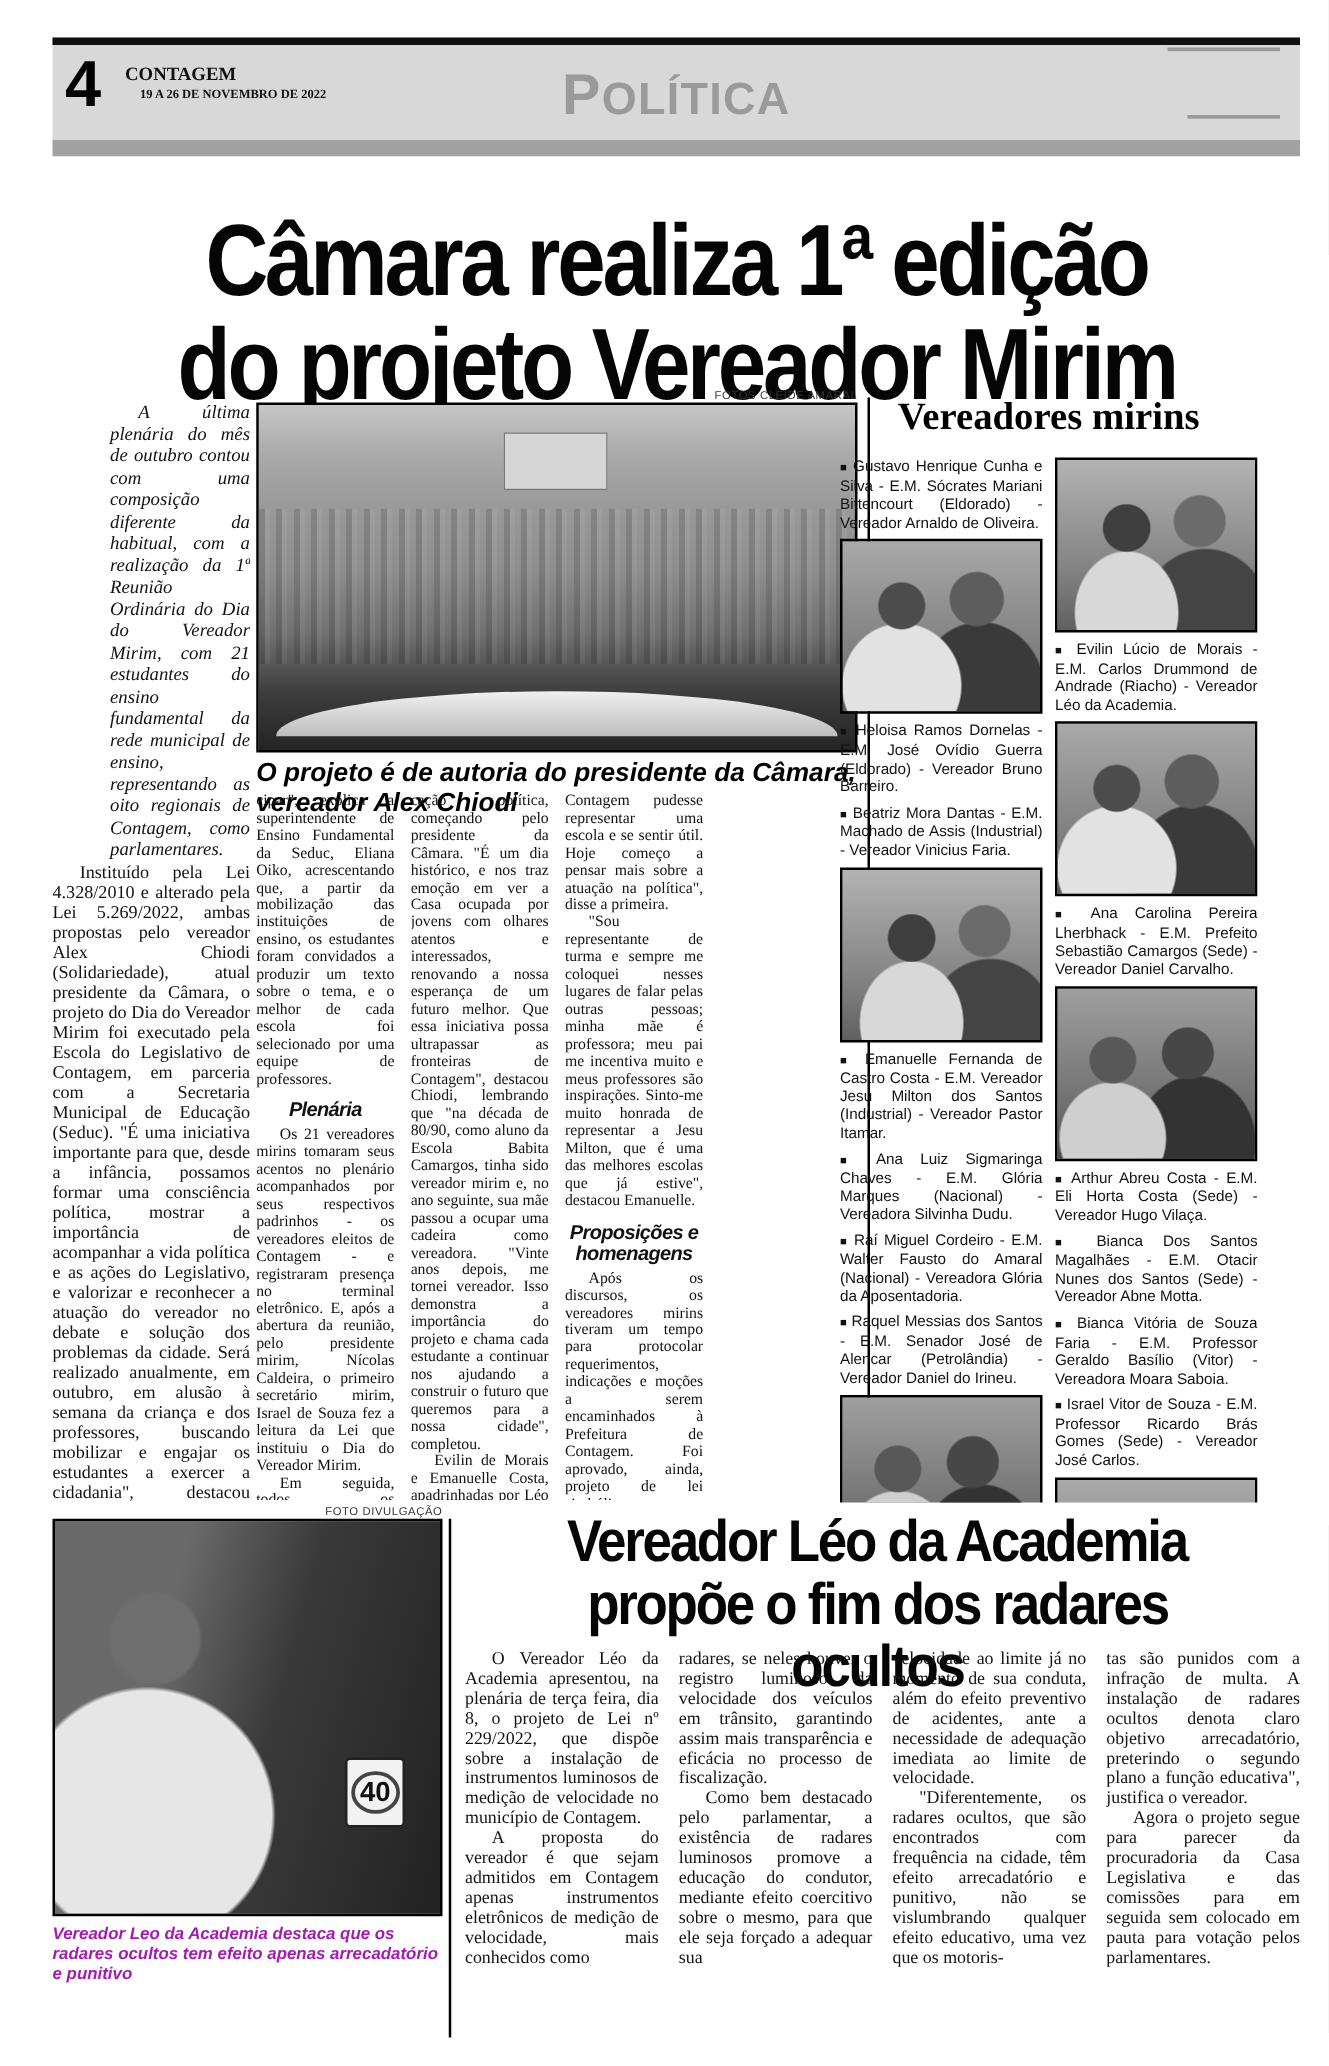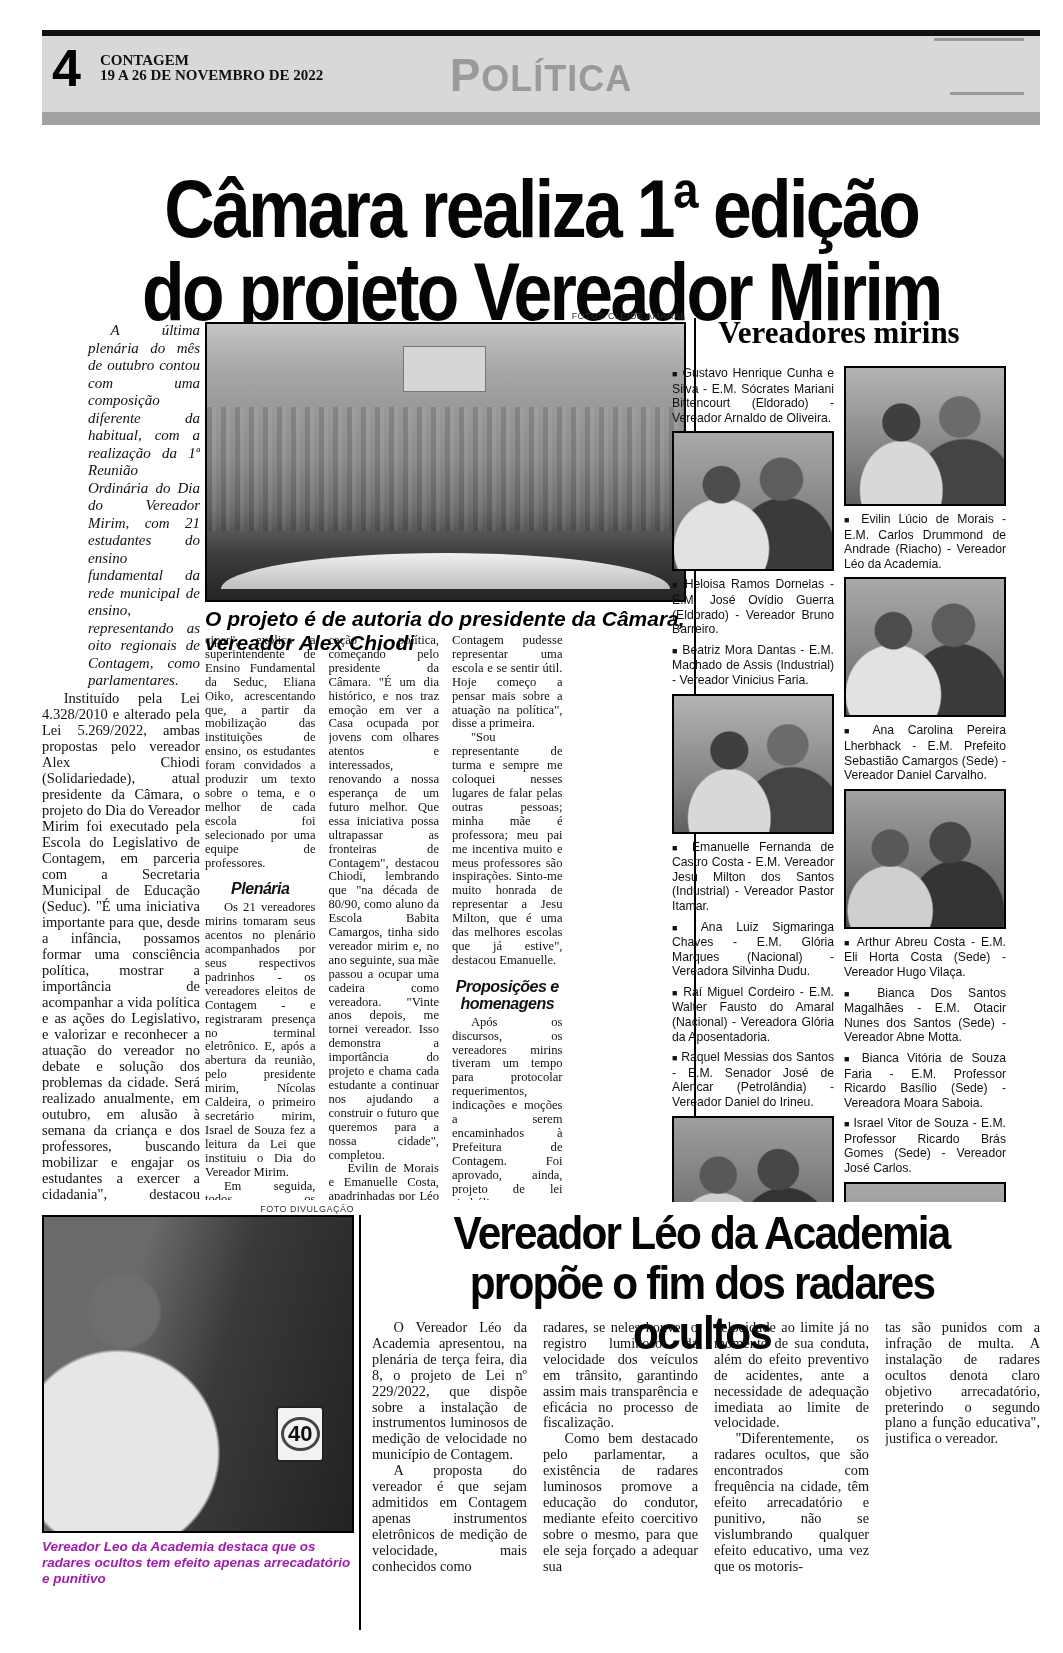--- a/index.html
+++ b/index.html
@@ -3,21 +3,21 @@
 <meta charset="utf-8">
 <style>
   html,body{margin:0;padding:0;background:#e9e9e9;}
   .page{position:relative;width:1063px;height:1653px;background:#fff;overflow:hidden;
         font-family:"Liberation Serif",serif;color:#111;}
   
   .masthead{position:absolute;left:42px;top:30px;width:998px;height:76px;background:#d8d8d8;border-top:6px solid #101010;}
   .pageno{position:absolute;left:10px;top:6px;font-family:"Liberation Sans",sans-serif;font-weight:bold;font-size:52px;line-height:52px;letter-spacing:-2px;color:#000;}
   .edition{position:absolute;left:58px;top:16px;font-family:Liberation Serif, serif;font-weight:bold;color:#111;}
   .edition .place{font-size:15px;line-height:17px;}
-  .edition .dates{font-size:15px;line-height:13px;}
+  .edition .dates{font-size:10px;line-height:13px;margin-left:12px;}
   .section-label{position:absolute;left:0;right:0;top:12px;text-align:center;
       font-family:"Liberation Sans",sans-serif;font-weight:bold;font-size:36px;color:#9a9a9a;
       text-transform:uppercase;letter-spacing:1px;}
   .section-label::first-letter{font-size:46px;}
   .brand{position:absolute;right:14px;top:10px;display:flex;align-items:center;}
   .brand-ring{width:30px;height:30px;border:7px solid #141414;border-radius:50%;margin-right:2px;position:relative;}
   .brand-ring::after{content:"";position:absolute;left:-4px;top:-4px;width:14px;height:8px;background:#8a8a8a;border-radius:4px;transform:rotate(-25deg);}
   .brand-name{font-family:"Liberation Sans",sans-serif;font-weight:bold;font-size:40px;letter-spacing:-2px;color:#141414;display:inline-block;transform:scaleX(.9);transform-origin:left center;}
   .brand-micro-top{position:absolute;right:16px;top:2px;width:90px;height:3px;background:#9a9a9a;}
   .brand-micro-bottom{position:absolute;right:16px;top:56px;width:74px;height:3px;background:#9a9a9a;}
@@ -148,21 +148,21 @@
 
       </div>
       <div class="sb-col">
         <div class="sb-photo photo photo--crowdB"></div>
         <div class="sb-entry">Evilin Lúcio de Morais - E.M. Carlos Drummond de Andrade (Riacho) - Vereador Léo da Academia.</div>
         <div class="sb-photo photo photo--crowdA"></div>
         <div class="sb-entry">Ana Carolina Pereira Lherbhack - E.M. Prefeito Sebastião Camargos (Sede) - Vereador Daniel Carvalho.</div>
         <div class="sb-photo photo photo--crowdC"></div>
         <div class="sb-entry">Arthur Abreu Costa - E.M. Eli Horta Costa (Sede) - Vereador Hugo Vilaça.</div>
         <div class="sb-entry">Bianca Dos Santos Magalhães - E.M. Otacir Nunes dos Santos (Sede) - Vereador Abne Motta.</div>
-        <div class="sb-entry">Bianca Vitória de Souza Faria - E.M. Professor Ricardo Basílio (Sede) - Vereadora Moara Saboia.</div>
+        <div class="sb-entry">Bianca Vitória de Souza Faria - E.M. Professor Geraldo Basílio (Vitor) - Vereadora Moara Saboia.</div>
         <div class="sb-entry">Israel Vitor de Souza - E.M. Professor Ricardo Brás Gomes (Sede) - Vereador José Carlos.</div>
         <div class="sb-photo photo photo--crowdA"></div>
 
       </div>
     </div>
   </div>
 
   <div class="credit bottom">FOTO DIVULGAÇÃO</div>
   <div class="bottomphoto photo photo--speaker">
     <div class="sign40">
@@ -186,16 +186,17 @@
     <div class="btcol">
       <p class="cont">radares, se neles houver o registro luminoso da velocidade dos veículos em trânsito, garantindo assim mais transparência e eficácia no processo de fiscalização.</p>
       <p>Como bem destacado pelo parlamentar, a existência de radares luminosos promove a educação do condutor, mediante efeito coercitivo sobre o mesmo, para que ele seja forçado a adequar sua</p>
     </div>
     <div class="btcol">
       <p class="cont">velocidade ao limite já no momento de sua conduta, além do efeito preventivo de acidentes, ante a necessidade de adequação imediata ao limite de velocidade.</p>
       <p>"Diferentemente, os radares ocultos, que são encontrados com frequência na cidade, têm efeito arrecadatório e punitivo, não se vislumbrando qualquer efeito educativo, uma vez que os motoris-</p>
     </div>
     <div class="btcol">
       <p class="cont">tas são punidos com a infração de multa. A instalação de radares ocultos denota claro objetivo arrecadatório, preterindo o segundo plano a função educativa", justifica o vereador.</p>
+      <p>Agora o projeto segue para parecer da procuradoria da Casa Legislativa e das comissões para em seguida sem colocado em pauta para votação pelos parlamentares.</p>
     </div>
   </div>
 
 </div>
 
 </body></html>

